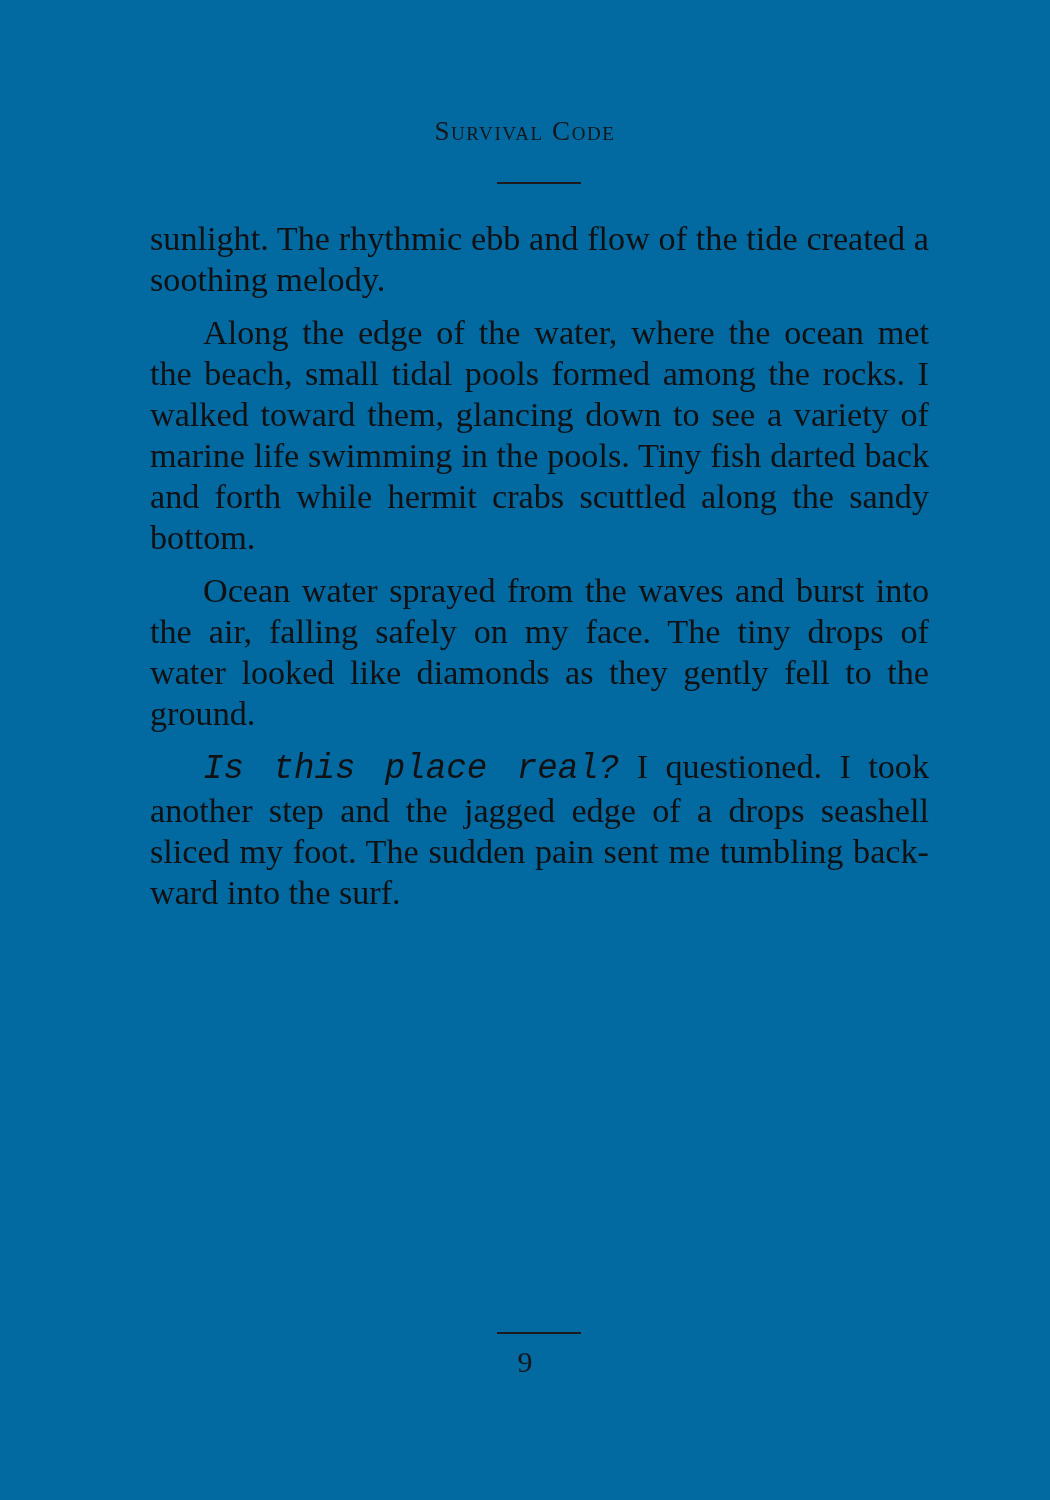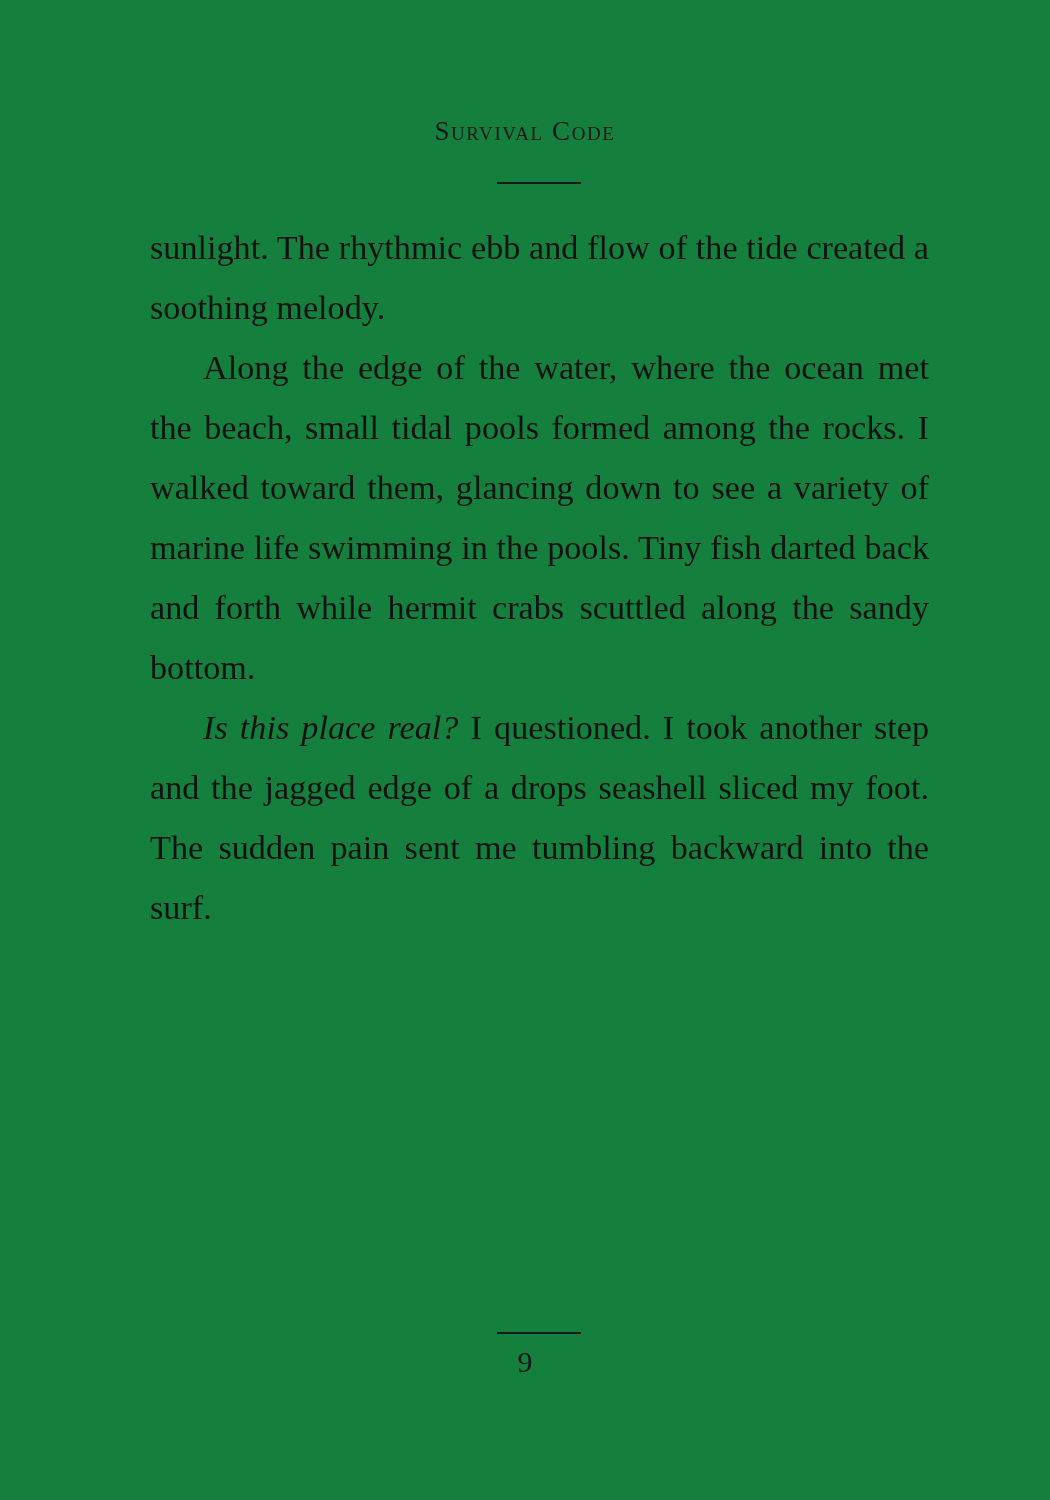--- a/index.html
+++ b/index.html
@@ -12,21 +12,21 @@
     height: 1500px;
     font-family: "Liberation Serif", "DejaVu Serif", serif;
     color: #000000;
     overflow: hidden;
   }
 
   .page {
     position: relative;
     width: 1050px;
     height: 1500px;
-    background: #15803d;
+    background: #0369a1;
     box-sizing: border-box;
   }
 
   
   .running-head {
     position: absolute;
     top: 118px;
     left: 0;
     width: 1050px;
     text-align: center;
@@ -47,50 +47,52 @@
     border-top: 2px solid #1b1b1f;
   }
 
   
   .textblock {
     position: absolute;
     top: 218px;
     left: 150px;
     width: 779px;
     font-size: 34.2px;
-    line-height: 60px;
+    line-height: 41px;
     text-align: justify;
     text-justify: inter-word;
     color: #111114;
     -webkit-font-smoothing: antialiased;
   }
 
   .textblock p {
     margin: 0;
     text-indent: 0;
     hyphens: manual;
   }
 
   .textblock p.indent {
     text-indent: 53px;
+    margin-top: 12px;
   }
 
   
   .textblock p::after {
     content: "";
     display: inline-block;
     width: 100%;
   }
 
   .textblock p.no-stretch::after {
     content: none;
   }
 
   em {
     font-style: italic;
+    font-family: Liberation Mono, monospace;
   }
 
   
   .foot-rule {
     position: absolute;
     top: 1332px;
     left: 497px;
     width: 84px;
     height: 0;
     border-top: 2px solid #1b1b1f;
@@ -115,20 +117,21 @@
   <div class="running-head">Survival Code</div>
 
   <div class="head-rule"></div>
 
   <div class="textblock">
 
     <p class="no-stretch">sunlight. The rhythmic ebb and flow of the tide created a soothing melody.</p>
 
     <p class="indent no-stretch">Along the edge of the water, where the ocean met the beach, small tidal pools formed among the rocks. I walked toward them, glancing down to see a variety of marine life swimming in the pools. Tiny fish darted back and forth while hermit crabs scuttled along the sandy bottom.</p>
 
+    <p class="indent no-stretch">Ocean water sprayed from the waves and burst into the air, falling safely on my face. The tiny drops of water looked like diamonds as they gently fell to the ground.</p>
 
 
     <p class="indent no-stretch"><em>Is this place real?</em><span> I questioned. I took another step and the jagged edge of a drops seashell sliced my foot. The sudden pain sent me tumbling back­ward into the surf.</span></p>
 
   </div>
 
   <div class="foot-rule"></div>
 
   <div class="folio">9</div>
 

